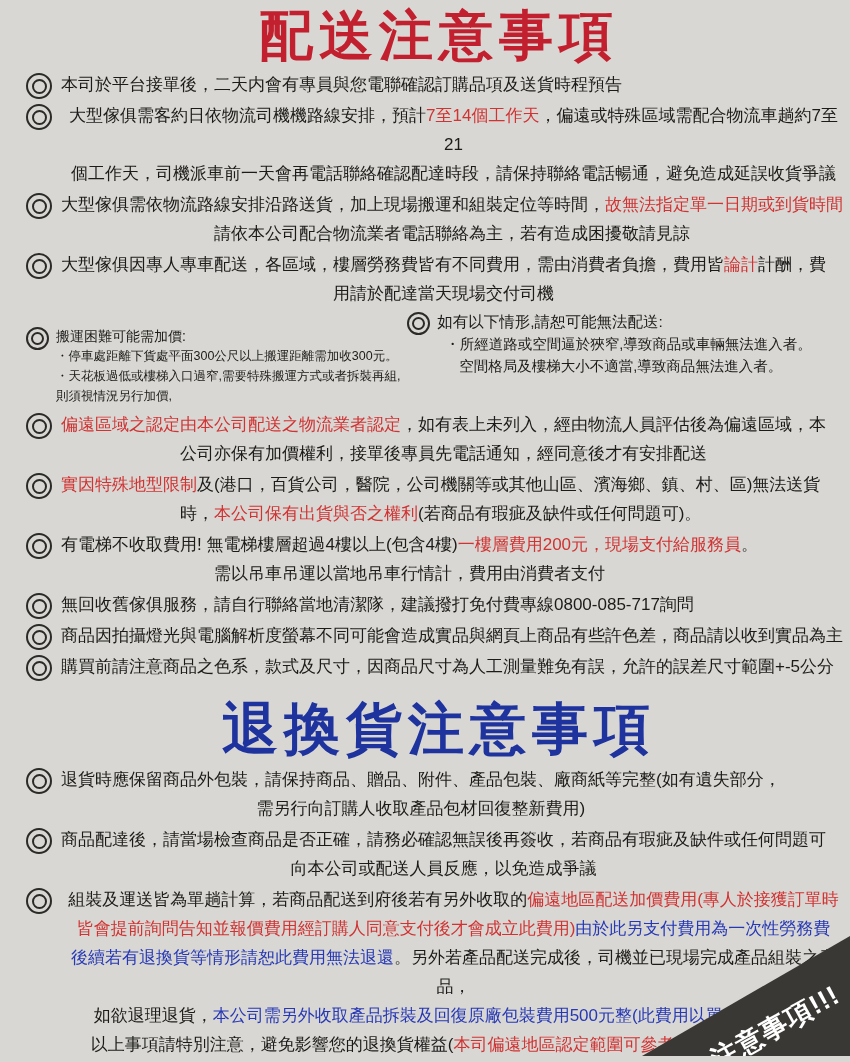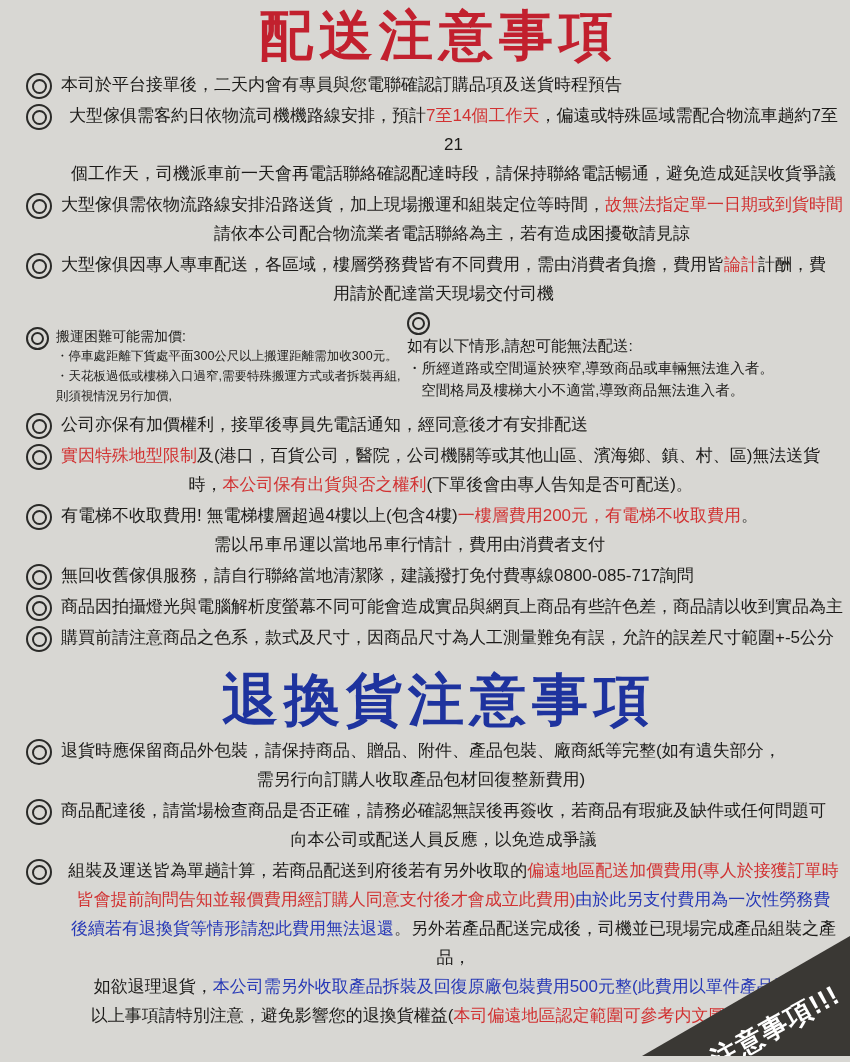--- a/index.html
+++ b/index.html
@@ -35,28 +35,28 @@
   }
   .txt{font-size:17px;line-height:29px;}
   .line{min-height:29px;}
   .seg{white-space:pre-wrap;}
   .c-red{color:var(--text-red,#d13232);}
   .c-blue{color:var(--text-blue,#2638b6);}
   
   .cols{display:flex;margin:3px 0 4px;}
   .col{display:flex;align-items:flex-start;}
   .col-left{width:46.5%;padding-top:15px;}
-  .col-right{width:53.5%;flex-direction:column;}
+  .col-right{width:53.5%;}
   .dot-sm{width:19px;height:19px;border-width:2px;margin:1px 7px 0 0;}
   .dot-sm::after{width:9px;height:9px;border-width:2px;}
   .col-body{flex:1 1 auto;}
   .col-left .col-hd{font-size:14px;line-height:20px;font-weight:normal;}
   .col-left .col-ln{font-size:12.5px;line-height:20px;}
   .col-right .col-hd{font-size:15.5px;line-height:22px;}
-  .col-right .col-ln{font-size:14.5px;line-height:22px;}
+  .col-right .col-ln{font-size:14.5px;line-height:22px;margin-left:8px;}
   .col-ln.cont{padding-left:14px;}
   
   .ribbon{
     position:absolute;right:0;bottom:6px;width:208px;height:120px;
     background:var(--ribbon-bg,#3a3834);
     -webkit-clip-path:polygon(100% 0,100% 100%,0 100%);
     clip-path:polygon(100% 0,100% 100%,0 100%);
   }
   .ribbon-label{
     position:absolute;right:2px;bottom:26px;
@@ -113,34 +113,35 @@
           <div class="col-body">
             <div class="col-hd">如有以下情形,請恕可能無法配送:</div>
             <div class="col-ln">・所經道路或空間逼於狹窄,導致商品或車輛無法進入者。</div>
             <div class="col-ln cont">空間格局及樓梯大小不適當,導致商品無法進入者。</div>
           </div>
         </div>
       </div>
       <div class="item">
         <span class="dot"></span>
         <div class="txt">
+          <div class="line"><span class="seg c-red">偏遠區域之認定由本公司配送之物流業者認定</span><span class="seg">，如有表上未列入，經由物流人員評估後為偏遠區域，本</span></div>
           <div class="line"><span class="seg">公司亦保有加價權利，接單後專員先電話通知，經同意後才有安排配送</span></div>
         </div>
       </div>
       <div class="item">
         <span class="dot"></span>
         <div class="txt">
           <div class="line"><span class="seg c-red">實因特殊地型限制</span><span class="seg">及(港口，百貨公司，醫院，公司機關等或其他山區、濱海鄉、鎮、村、區)無法送貨</span></div>
-          <div class="line"><span class="seg">時，</span><span class="seg c-red">本公司保有出貨與否之權利</span><span class="seg">(下單後會由專人告知是否可配送)。</span></div>
+          <div class="line"><span class="seg">時，</span><span class="seg c-red">本公司保有出貨與否之權利</span><span class="seg">(若商品有瑕疵及缺件或任何問題可)。</span></div>
         </div>
       </div>
       <div class="item">
         <span class="dot"></span>
         <div class="txt">
-          <div class="line"><span class="seg">有電梯不收取費用! 無電梯樓層超過4樓以上(包含4樓)</span><span class="seg c-red">一樓層費用200元，有電梯不收取費用</span><span class="seg">。</span></div>
+          <div class="line"><span class="seg">有電梯不收取費用! 無電梯樓層超過4樓以上(包含4樓)</span><span class="seg c-red">一樓層費用200元，現場支付給服務員</span><span class="seg">。</span></div>
           <div class="line"><span class="seg">需以吊車吊運以當地吊車行情計，費用由消費者支付</span></div>
         </div>
       </div>
       <div class="item">
         <span class="dot"></span>
         <div class="txt">
           <div class="line"><span class="seg">無回收舊傢俱服務，請自行聯絡當地清潔隊，建議撥打免付費專線0800-085-717詢問</span></div>
         </div>
       </div>
       <div class="item">

